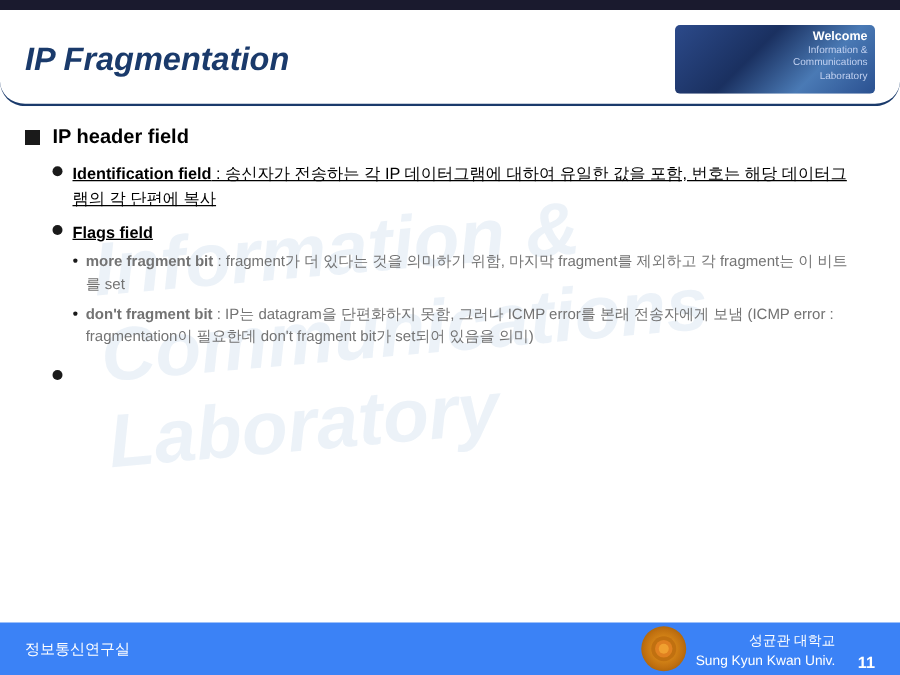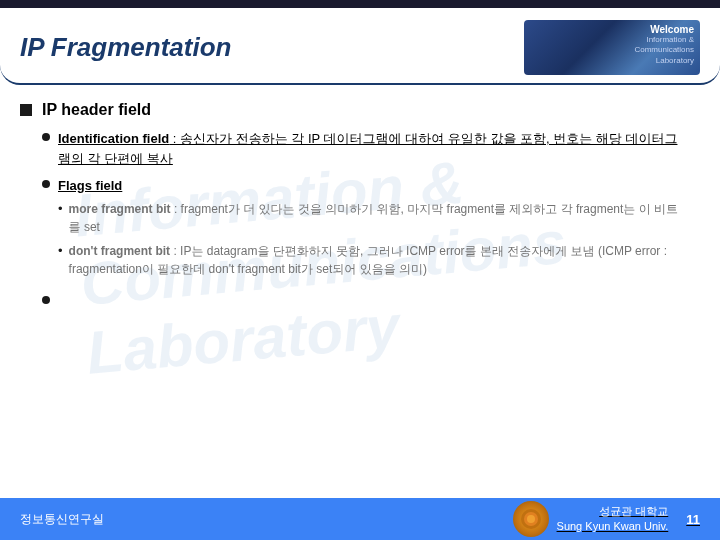--- a/index.html
+++ b/index.html
@@ -31,21 +31,21 @@
 
     .page-title {
       font-size: 26px;
       font-weight: bold;
       color: #1a3a6b;
       font-style: italic;
     }
 
     
     .header-image {
-      width: 176px;
+      width: 160px;
       height: 55px;
       position: relative;
       overflow: hidden;
     }
 
     .header-image-bg {
       width: 100%;
       height: 100%;
       background: linear-gradient(135deg, #2c4a8a 0%, #1a3060 40%, #4a7ab5 70%, #2a5090 100%);
       border-radius: 4px;
@@ -182,23 +182,22 @@
       padding: 0 20px;
     }
 
     .footer-left {
       color: #ffffff;
       font-size: 12px;
     }
 
     .footer-right {
       display: flex;
-      align-items: center;
+      align-items: flex-end;
       gap: 8px;
-      text-decoration: underline;
     }
 
     .university-logo {
       width: 36px;
       height: 36px;
       border-radius: 50%;
       background: radial-gradient(circle, #f0a020 0%, #c07010 60%, #8b5000 100%);
       display: flex;
       align-items: center;
       justify-content: center;

